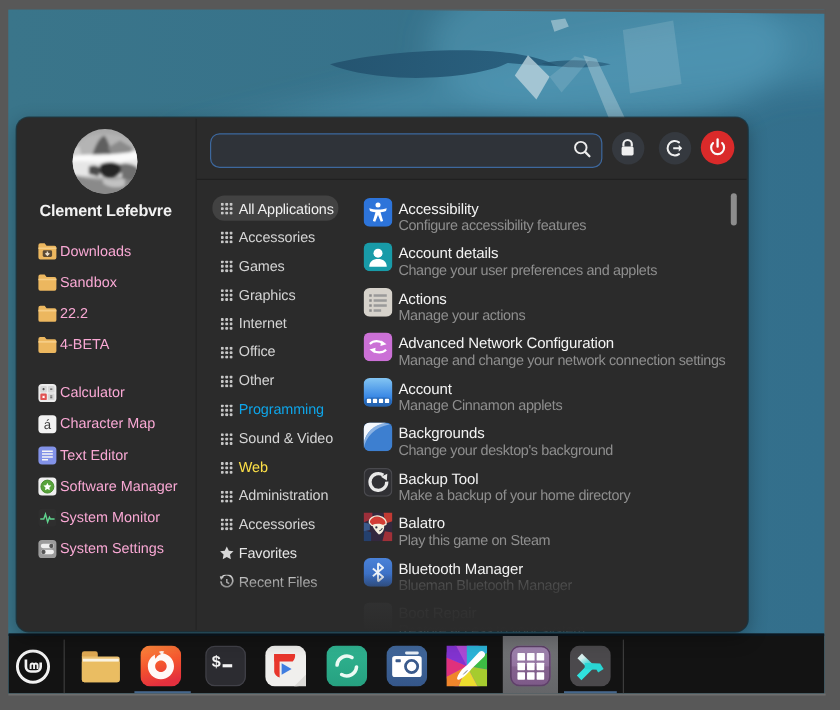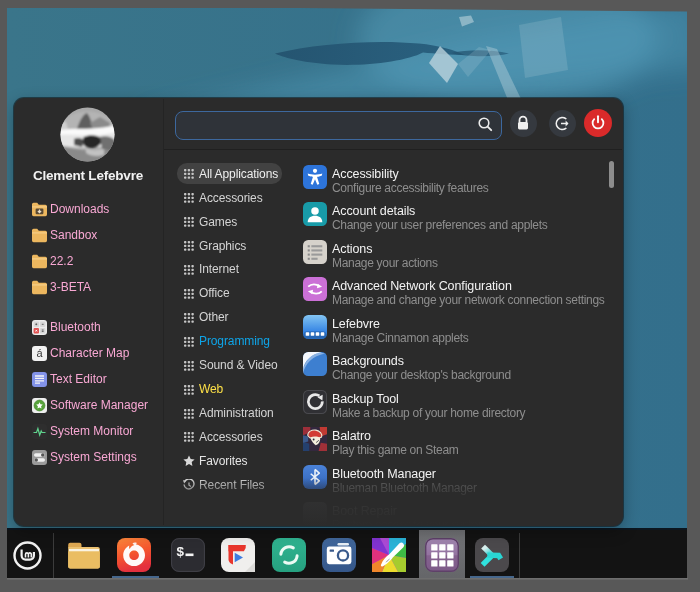--- a/index.html
+++ b/index.html
@@ -292,36 +292,36 @@
           <path d="M1 3.4 a1.6 1.6 0 0 1 1.6-1.6 h3.6 l1.6 2 h6.6 a1.6 1.6 0 0 1 1.6 1.6 v8.2 a1.6 1.6 0 0 1-1.6 1.6 h-11.8 a1.6 1.6 0 0 1-1.6-1.6 z" fill="#ecb75f"></path>
           <path d="M1 5.2 h15 v1.4 h-15 z" fill="#f6cd85"></path>
         </svg>
       <div class="lbl">22.2</div>
     </div>
     <div class="srow" style="top:176px">
       <svg width="17" height="17" viewBox="0 0 17 17">
           <path d="M1 3.4 a1.6 1.6 0 0 1 1.6-1.6 h3.6 l1.6 2 h6.6 a1.6 1.6 0 0 1 1.6 1.6 v8.2 a1.6 1.6 0 0 1-1.6 1.6 h-11.8 a1.6 1.6 0 0 1-1.6-1.6 z" fill="#ecb75f"></path>
           <path d="M1 5.2 h15 v1.4 h-15 z" fill="#f6cd85"></path>
         </svg>
-      <div class="lbl">3-BETA</div>
+      <div class="lbl">4-BETA</div>
     </div>
 
     <div class="srow" style="top:216px">
       <svg width="17" height="17" viewBox="0 0 17 17">
           <rect x="1" y="1" width="15" height="15" rx="3" fill="#ececec"></rect>
           <rect x="2.6" y="2.6" width="5.4" height="5.4" rx="1" fill="#d7d7d7"></rect>
           <rect x="9" y="2.6" width="5.4" height="5.4" rx="1" fill="#d7d7d7"></rect>
           <rect x="2.6" y="9" width="5.4" height="5.4" rx="1" fill="#e05252"></rect>
           <rect x="9" y="9" width="5.4" height="5.4" rx="1" fill="#d7d7d7"></rect>
           <path d="M4.4 5.3 h1.8 m-0.9 -0.9 v1.8" stroke="#555" stroke-width="0.9"></path>
           <path d="M10.8 5.3 h1.8" stroke="#555" stroke-width="0.9"></path>
           <path d="M4.5 10.9 l1.6 1.6 m0 -1.6 l-1.6 1.6" stroke="#fff" stroke-width="0.9"></path>
           <path d="M10.8 11 h1.8 m-1.8 1.4 h1.8" stroke="#555" stroke-width="0.9"></path>
         </svg>
-      <div class="lbl">Bluetooth</div>
+      <div class="lbl">Calculator</div>
     </div>
     <div class="srow" style="top:242px">
       <svg width="17" height="17" viewBox="0 0 17 17">
           <rect x="1" y="1" width="15" height="15" rx="3" fill="#f2f2f2"></rect>
           <text x="8.5" y="12.3" font-size="11" font-family="Liberation Sans" fill="#3a3a3a" text-anchor="middle">á</text>
         </svg>
       <div class="lbl">Character Map</div>
     </div>
     <div class="srow" style="top:268px">
       <svg width="17" height="17" viewBox="0 0 17 17">
@@ -617,21 +617,21 @@
           </defs>
           <rect width="23" height="23" rx="5" fill="url(#apg)"></rect>
           <rect x="0.5" y="15.5" width="22" height="7" rx="4" fill="#1f5a9e" opacity="0.55"></rect>
           <g fill="#fff">
             <rect x="2.6" y="16.6" width="3.4" height="3.4" rx="0.7"></rect>
             <rect x="7.4" y="16.6" width="3.4" height="3.4" rx="0.7"></rect>
             <rect x="12.2" y="16.6" width="3.4" height="3.4" rx="0.7"></rect>
             <rect x="17" y="16.6" width="3.4" height="3.4" rx="0.7"></rect>
           </g>
         </svg>
-      <div class="t">Lefebvre</div>
+      <div class="t">Account</div>
       <div class="d">Manage Cinnamon applets</div>
     </div>
     <div class="app" style="top:253.0px">
       <svg class="ic" style="top:1px" width="23" height="23" viewBox="0 0 23 23">
           <rect width="23" height="23" rx="5" fill="#3d7fd0"></rect>
           <path d="M0 17 C1.5 8 8 2 18 0 L5 0 A5 5 0 0 0 0 5 Z" fill="#fff" opacity="0.95"></path>
           <path d="M0 21 C2 11 9 4 21 1.5 L16 0.5 C7 2.5 2 9 0 17 Z" fill="#fff" opacity="0.4"></path>
         </svg>
       <div class="t">Backgrounds</div>
       <div class="d">Change your desktop's background</div>

